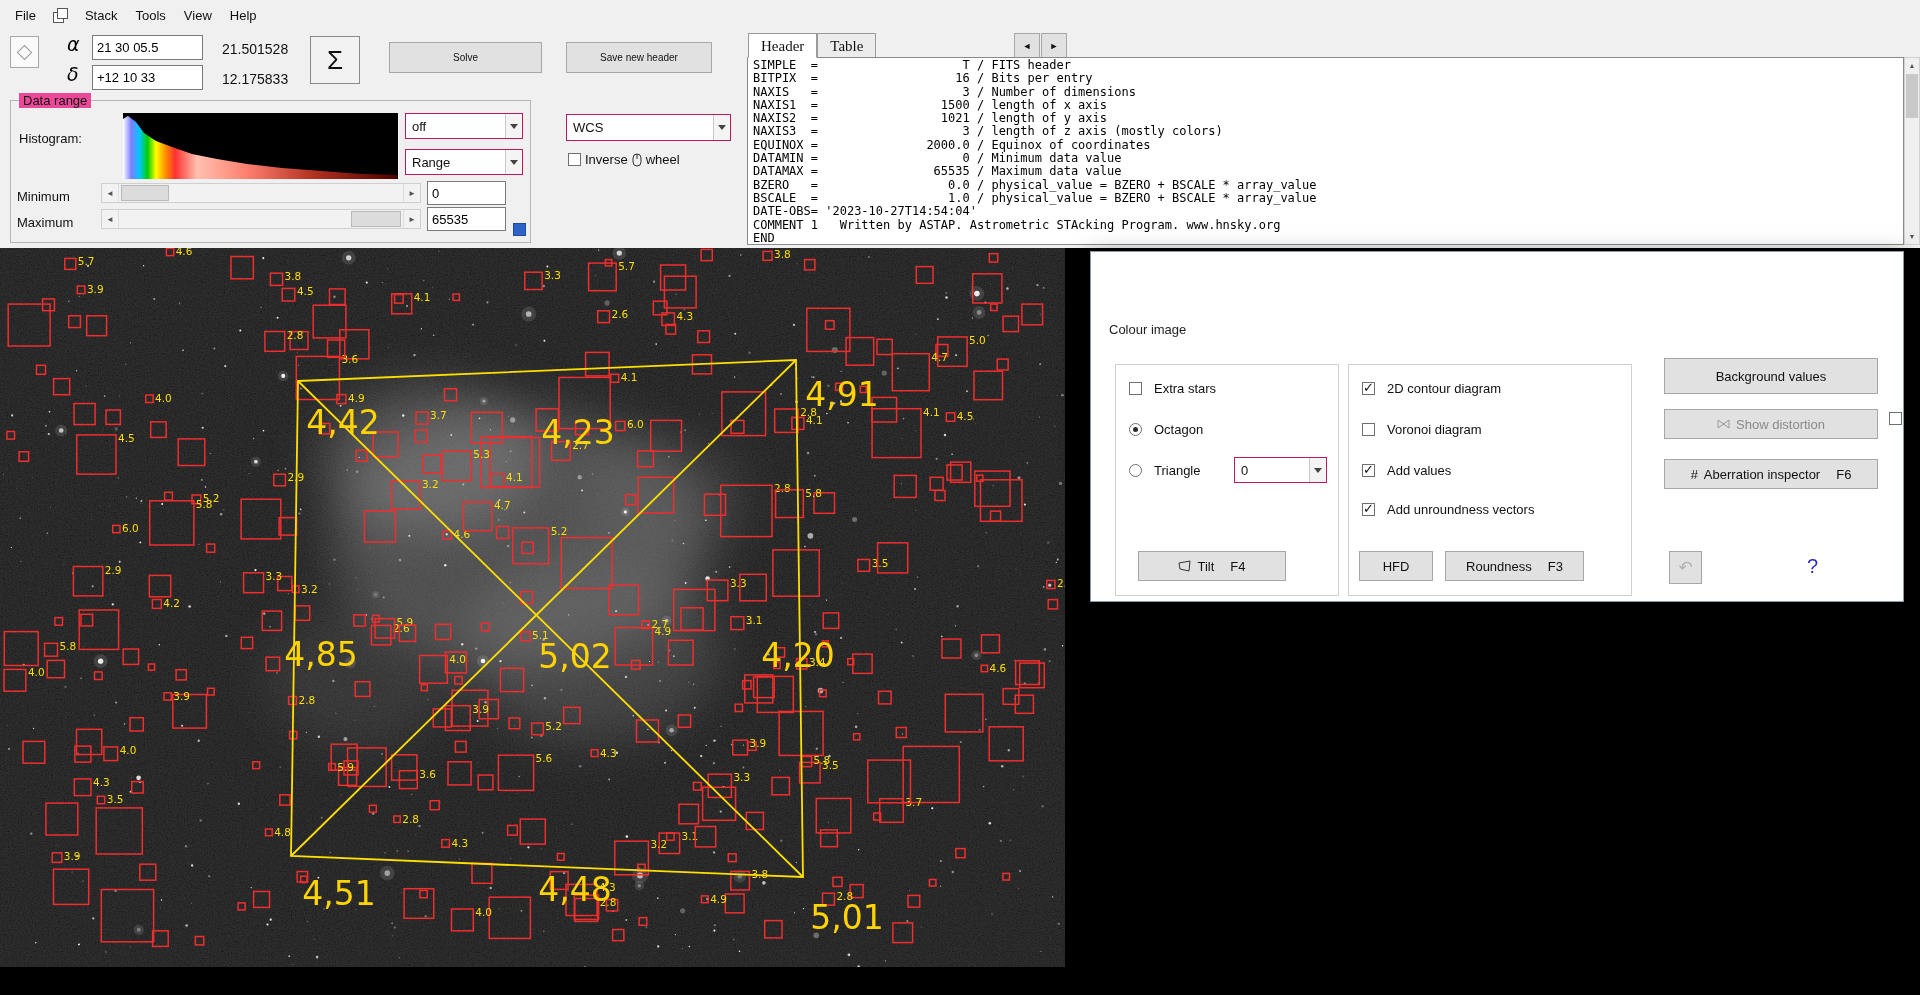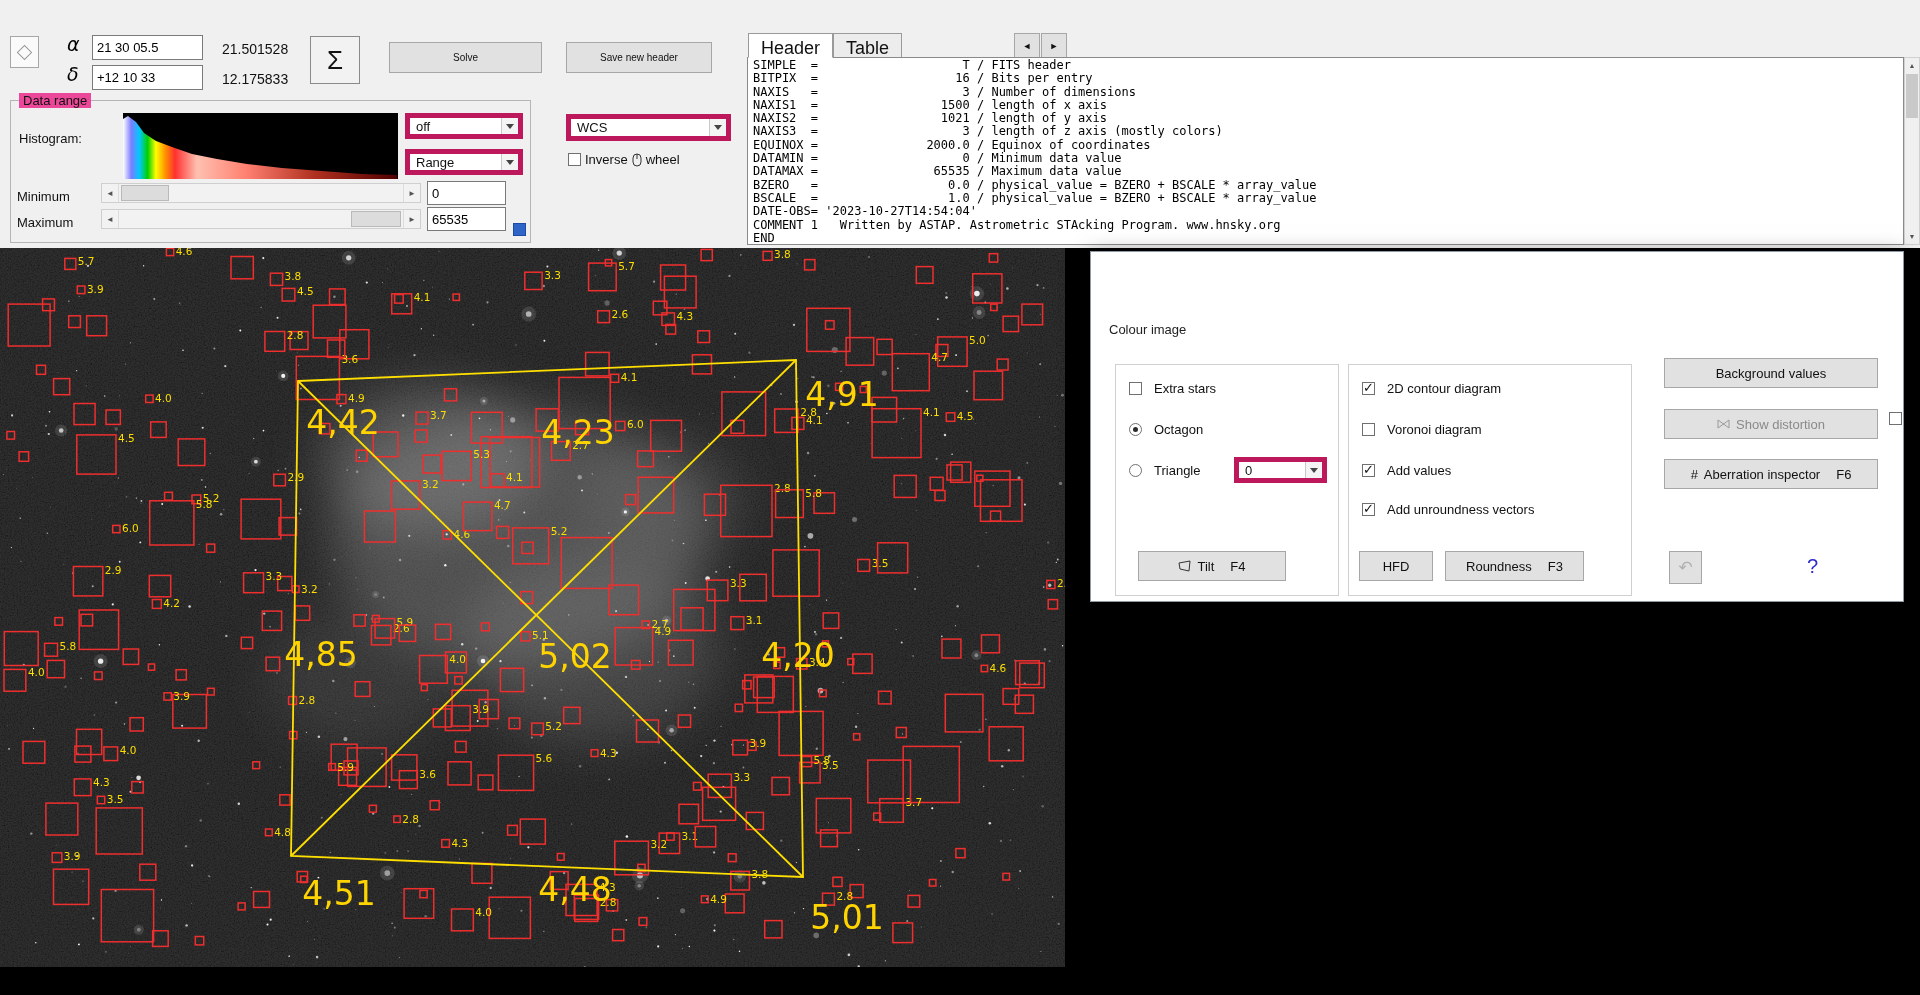--- a/index.html
+++ b/index.html
@@ -30,21 +30,21 @@
   #delta-input{top:65px;}
   .coord-dec{position:absolute;left:222px;font-size:14px;}
   #alpha-dec{top:41px;}
   #delta-dec{top:71px;}
 
   #sigma-btn{left:310px;top:36px;width:50px;height:48px;font-size:26px;background:#f2f2f2;border:1px solid #8a8a8a;}
   #solve-btn{left:389px;top:42px;width:153px;height:31px;}
   #save-btn{left:566px;top:42px;width:146px;height:31px;}
 
   
-  .combo{position:absolute;background:#fff;border:5px solid #be185d;display:flex;align-items:center;}
+  .combo{position:absolute;background:#fff;border:1px solid #be185d;display:flex;align-items:center;}
   .combo .ct{flex:1;padding:0 6px;font-size:13px;}
   .combo .ca{width:17px;height:100%;display:flex;align-items:center;justify-content:center;background:#f4f4f4;border-left:1px solid #c9c9c9;}
   .combo .ca::after{content:"";width:0;height:0;border-left:4px solid transparent;border-right:4px solid transparent;border-top:5px solid #444;}
   #wcs-combo{left:566px;top:114px;width:165px;height:27px;}
 
   #inverse-wheel{position:absolute;left:568px;top:152px;display:flex;align-items:center;gap:4px;font-size:13px;}
 
   .cb{width:13px;height:13px;border:1px solid #707070;background:#fff;display:inline-block;position:relative;flex:0 0 auto;}
   .cb.on::after{content:"✓";position:absolute;left:0px;top:-3px;font-size:13px;color:#111;}
   .radio{width:13px;height:13px;border:1px solid #707070;background:#fff;border-radius:50%;display:inline-block;position:relative;flex:0 0 auto;}
@@ -71,21 +71,21 @@
   #min-thumb{left:19px;width:48px;}
   #max-thumb{left:249px;width:50px;}
   .val-box{position:absolute;width:79px;height:24px;border:1px solid #7a7a7a;background:#fff;
            font-family:"Liberation Sans",sans-serif;font-size:13px;padding:2px 4px;}
   #min-value{left:416px;top:80px;}
   #max-value{left:416px;top:106px;}
   #blue-marker{position:absolute;left:502px;top:122px;width:13px;height:13px;background:#2e63c8;border:1px solid #1d4aa3;}
 
   
   #tabs{position:absolute;left:748px;top:33px;height:25px;display:flex;}
-  .tab{padding:4px 12px;border:1px solid #9a9a9a;background:#ececec;font-size:18px;}
+  .tab{padding:4px 12px;border:1px solid #9a9a9a;background:#ececec;font-size:15px;font-family:Liberation Serif, serif;}
   .tab.selected{background:#fff;border-bottom:1px solid #fff;position:relative;z-index:2;}
   .tab-arrow{position:absolute;top:33px;width:26px;height:25px;font-size:9px;}
   #tab-prev{left:1014px;}
   #tab-next{left:1041px;}
   #fits-box{position:absolute;left:747px;top:57px;width:1157px;height:188px;background:#fff;border:1px solid #8a8a8a;overflow:hidden;}
   #fits-pre{margin:0;padding:1px 5px;font-family:"DejaVu Sans Mono",monospace;font-size:12px;line-height:13.3px;white-space:pre;color:#000;}
   #fits-vscroll{position:absolute;left:1904px;top:57px;width:16px;height:188px;background:#f0f0f0;border:1px solid #d0d0d0;}
   #fits-vscroll .sv-a{position:absolute;left:0;width:14px;height:15px;display:flex;align-items:center;justify-content:center;font-size:7px;color:#555;}
   #fits-vscroll .up{top:0;}
   #fits-vscroll .down{bottom:0;}
@@ -114,21 +114,21 @@
   #dlg-subtitle{position:absolute;left:18px;top:70px;font-size:13px;color:#222;}
   .insp-group{position:absolute;top:112px;height:232px;border:1px solid #d0d0d0;}
   #insp-group-left{left:24px;width:224px;}
   #insp-group-right{left:257px;width:284px;}
   .insp-row{position:absolute;left:13px;display:flex;align-items:center;gap:12px;font-size:13px;white-space:nowrap;}
   #triangle-combo{left:118px;top:92px;width:93px;height:26px;}
   .dlg-btn{font-size:13px;gap:6px;}
   #tilt-btn{left:22px;top:186px;width:148px;height:30px;}
   #hfd-btn{left:10px;top:186px;width:74px;height:30px;}
   #roundness-btn{left:96px;top:186px;width:139px;height:30px;}
-  #bg-values-btn{left:573px;top:106px;width:214px;height:30px;}
+  #bg-values-btn{left:573px;top:106px;width:214px;height:36px;}
   #distortion-btn{left:573px;top:157px;width:214px;height:30px;color:#8a8a8a;}
   #aberration-btn{left:573px;top:207px;width:214px;height:30px;}
   #undo-btn{left:578px;top:299px;width:33px;height:33px;color:#b0b0b0;font-size:17px;}
   #help-link{position:absolute;left:716px;top:303px;color:#2a2ad0;font-size:20px;}
   #distortion-cb{position:absolute;left:798px;top:160px;}
   .shortcut{margin-left:10px;}
   .btn-ic{display:inline-flex;align-items:center;}
 
   
   #status-bar{position:absolute;left:0;top:975px;width:1920px;height:20px;background:#f0f0f0;border-top:1px solid #d4d4d4;font-size:12px;color:#222;}
@@ -139,20 +139,28 @@
   #sb-rgb{left:1133px;}
   #sb-dims{left:1775px;}
   .sb-div{position:absolute;top:2px;width:1px;height:16px;background:#d8d8d8;}
 </style>
 </head>
 <body>
 
 <div id="root">
 
   <div id="toolbar">
+    <div id="menubar">
+      <span class="menu-item">File</span>
+      <span class="pages-icon"></span>
+      <span class="menu-item">Stack</span>
+      <span class="menu-item">Tools</span>
+      <span class="menu-item">View</span>
+      <span class="menu-item">Help</span>
+    </div>
 
     <button class="btn" id="nav-btn">
       <span class="diamond"></span>
     </button>
 
     <span class="coord-label" id="alpha-label">α</span>
     <input class="coord-input" id="alpha-input" value="21 30 05.5" style="">
     <span class="coord-dec" id="alpha-dec">21.501528</span>
 
     <span class="coord-label" id="delta-label">δ</span>

